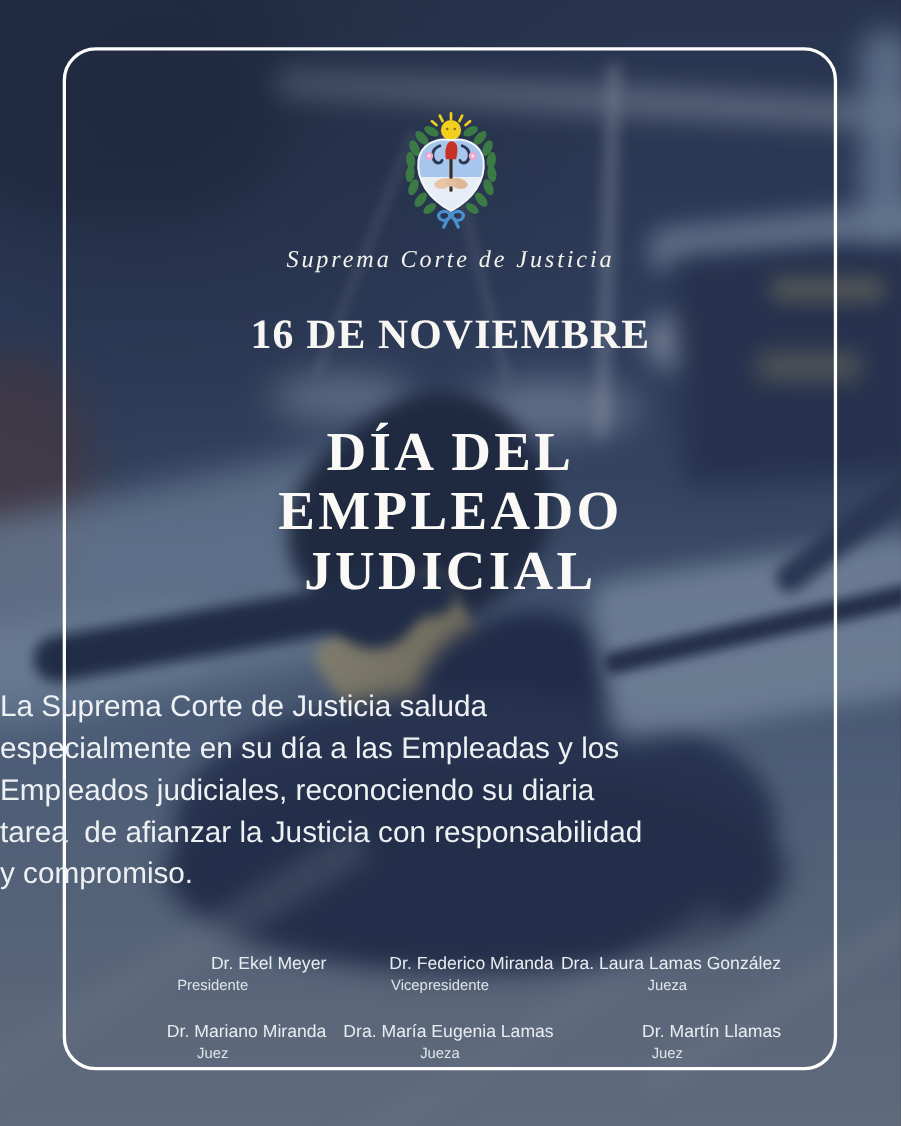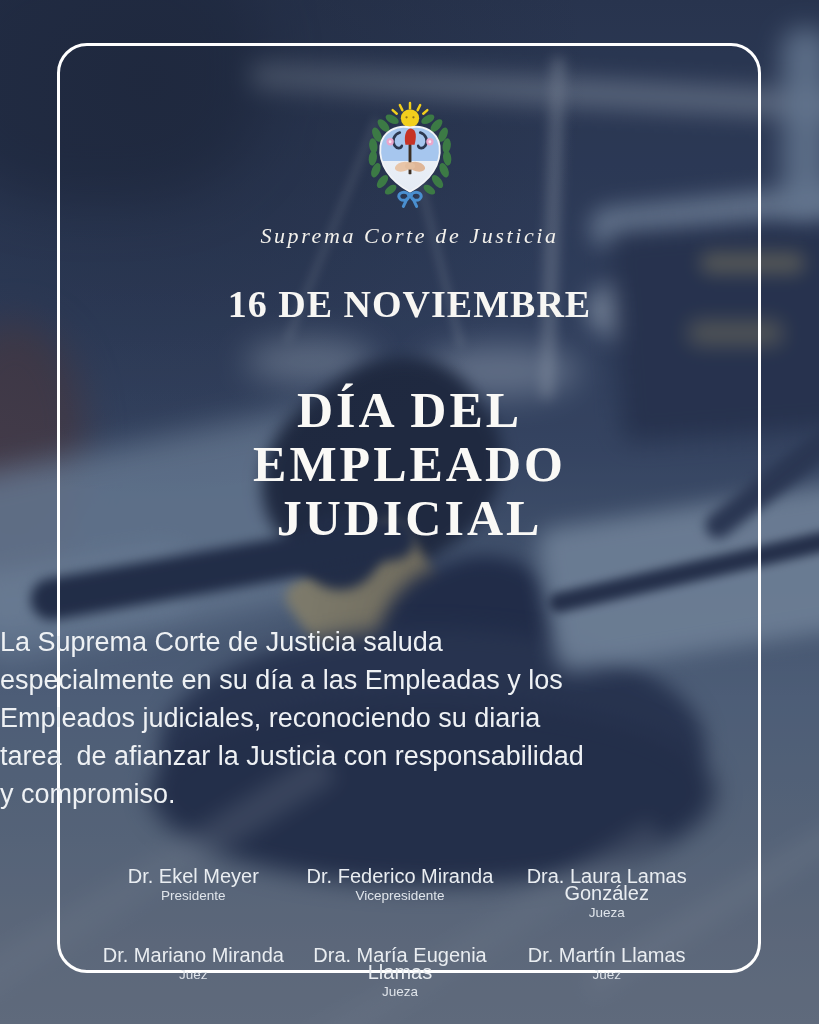--- a/index.html
+++ b/index.html
@@ -49,21 +49,21 @@
   
   .content{color:#f4f4f1;text-align:center;}
   .emblem{position:absolute;left:50%;top:101px;transform:translateX(-50%);}
   .org-name{position:absolute;left:0;right:0;top:223px;font-family:"Liberation Serif",serif;font-size:22px;letter-spacing:2.6px;color:#f3f1ec;font-style:italic;}
   .date-label{position:absolute;left:0;right:0;top:282px;font-family:"Liberation Serif",serif;font-weight:700;font-size:38px;letter-spacing:1px;color:#f7f6f3;}
   .main-title{position:absolute;left:0;right:0;top:383px;font-family:"Liberation Serif",serif;font-weight:700;font-size:50px;line-height:54px;letter-spacing:3px;color:#faf9f6;}
   .message{position:absolute;left:0;right:0;top:623px;display:flex;flex-direction:column;align-items:flex-start;font-size:27px;line-height:38px;color:#eef1f4;font-weight:400;}
   .message .msg-line{white-space:pre;}
   .signatories{position:absolute;left:90px;top:868px;width:620px;display:grid;grid-template-columns:1fr 1fr 1fr;row-gap:26px;}
   .sig-cell{text-align:center;color:#e9edf1;}
-  .sig-name{font-size:20px;line-height:17px;margin-bottom:2px;}
+  .sig-name{font-size:16px;line-height:17px;margin-bottom:2px;text-align:right;}
   .sig-role{font-size:13.5px;line-height:17px;color:#dfe4ea;}
 </style>
 </head>
 <body>
 
 <div class="poster">
 
   <div class="bg">
     <div class="sh-topleft-dark"></div>
     <div class="sh-beam"></div>
@@ -209,21 +209,21 @@
       </div>
       <div class="sig-cell">
         <div class="sig-name">Dra. Laura Lamas González</div>
         <div class="sig-role">Jueza</div>
       </div>
       <div class="sig-cell">
         <div class="sig-name">Dr. Mariano Miranda</div>
         <div class="sig-role">Juez</div>
       </div>
       <div class="sig-cell">
-        <div class="sig-name">Dra. María Eugenia Llamas</div>
+        <div class="sig-name">Dra. María Eugenia Lamas</div>
         <div class="sig-role">Jueza</div>
       </div>
       <div class="sig-cell">
         <div class="sig-name">Dr. Martín Llamas</div>
         <div class="sig-role">Juez</div>
       </div>
     </div>
 
   </div>
 </div>

